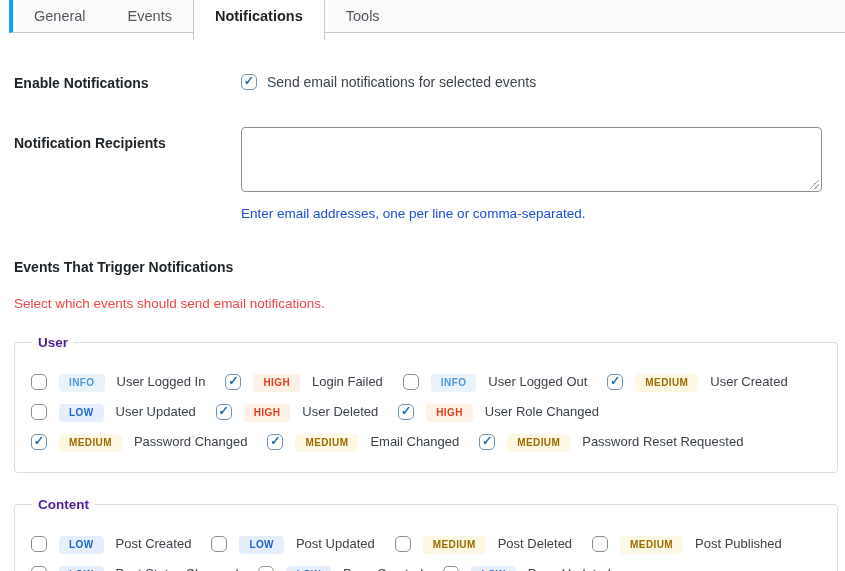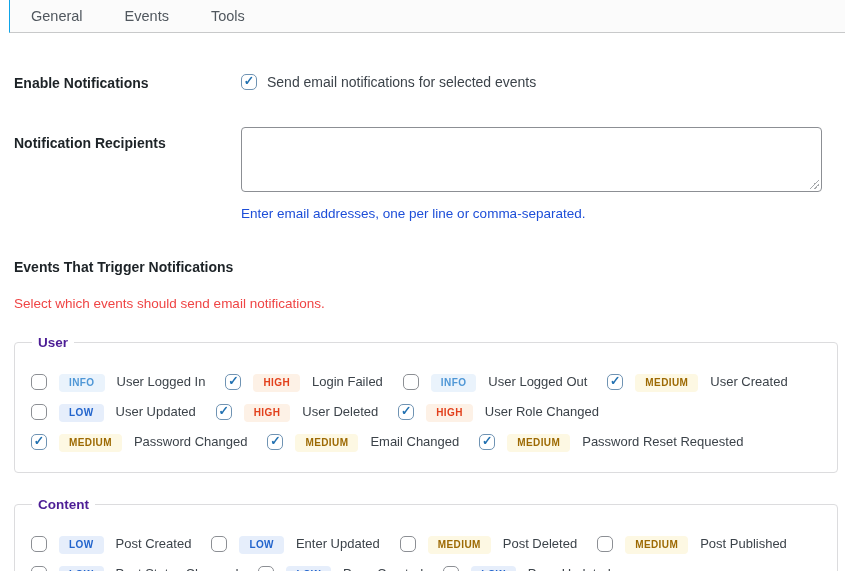--- a/index.html
+++ b/index.html
@@ -11,21 +11,21 @@
     overflow:hidden;
   }
 
   
   .tabbar { display:flex; height:40px; padding-left:9px; align-items:flex-start; }
   .tab {
     height:33px; line-height:32px; padding:0 21px;
     font-size:14.5px; color:#50575e; background:#fbfbfb;
     border-bottom:1px solid #c8c9ca; cursor:pointer; white-space:nowrap;
   }
-  .tab:first-child { border-left:1px solid #0ea5e9; }
+  .tab:first-child { border-left:4px solid #0ea5e9; }
   .tab.active {
     height:40px; background:#ffffff; border-bottom:none;
     border-left:1px solid #c8c9ca; border-right:1px solid #c8c9ca;
     font-weight:700; color:#1d2327;
   }
   .tab-filler { flex:1; height:33px; border-bottom:1px solid #c8c9ca; background:#fbfbfb; }
 
   
   .content { padding:24px 7px 0 14px; }
 
@@ -74,20 +74,21 @@
     padding:4px 10px; border-radius:4px; line-height:1;
   }
 </style>
 </head>
 <body>
 
 <div class="tabbar">
 
   <div class="tab">General</div>
     <div class="tab">Events</div>
+    <div class="tab active">Notifications</div>
     <div class="tab">Tools</div>
     <div class="tab-filler"></div>
 </div>
 
 <div class="content">
 
   <div class="form-row row-enable">
     <div class="form-label">Enable Notifications</div>
     <label class="checkbox-line">
       <span style="display:inline-flex;">
@@ -192,21 +193,21 @@
         <legend>Content</legend>
         <div class="event-row">
           <label class="event-item">
             <span class="cb"></span>
             <span class="badge" style="color: rgb(34, 100, 204); background: rgb(230, 238, 251);">LOW</span>
             <span class="event-label">Post Created</span>
           </label>
           <label class="event-item">
             <span class="cb"></span>
             <span class="badge" style="color: rgb(34, 100, 204); background: rgb(230, 238, 251);">LOW</span>
-            <span class="event-label">Enter Updated</span>
+            <span class="event-label">Post Updated</span>
           </label>
           <label class="event-item">
             <span class="cb"></span>
             <span class="badge" style="color: rgb(157, 106, 4); background: rgb(253, 248, 227);">MEDIUM</span>
             <span class="event-label">Post Deleted</span>
           </label>
           <label class="event-item">
             <span class="cb"></span>
             <span class="badge" style="color: rgb(157, 106, 4); background: rgb(253, 248, 227);">MEDIUM</span>
             <span class="event-label">Post Published</span>

